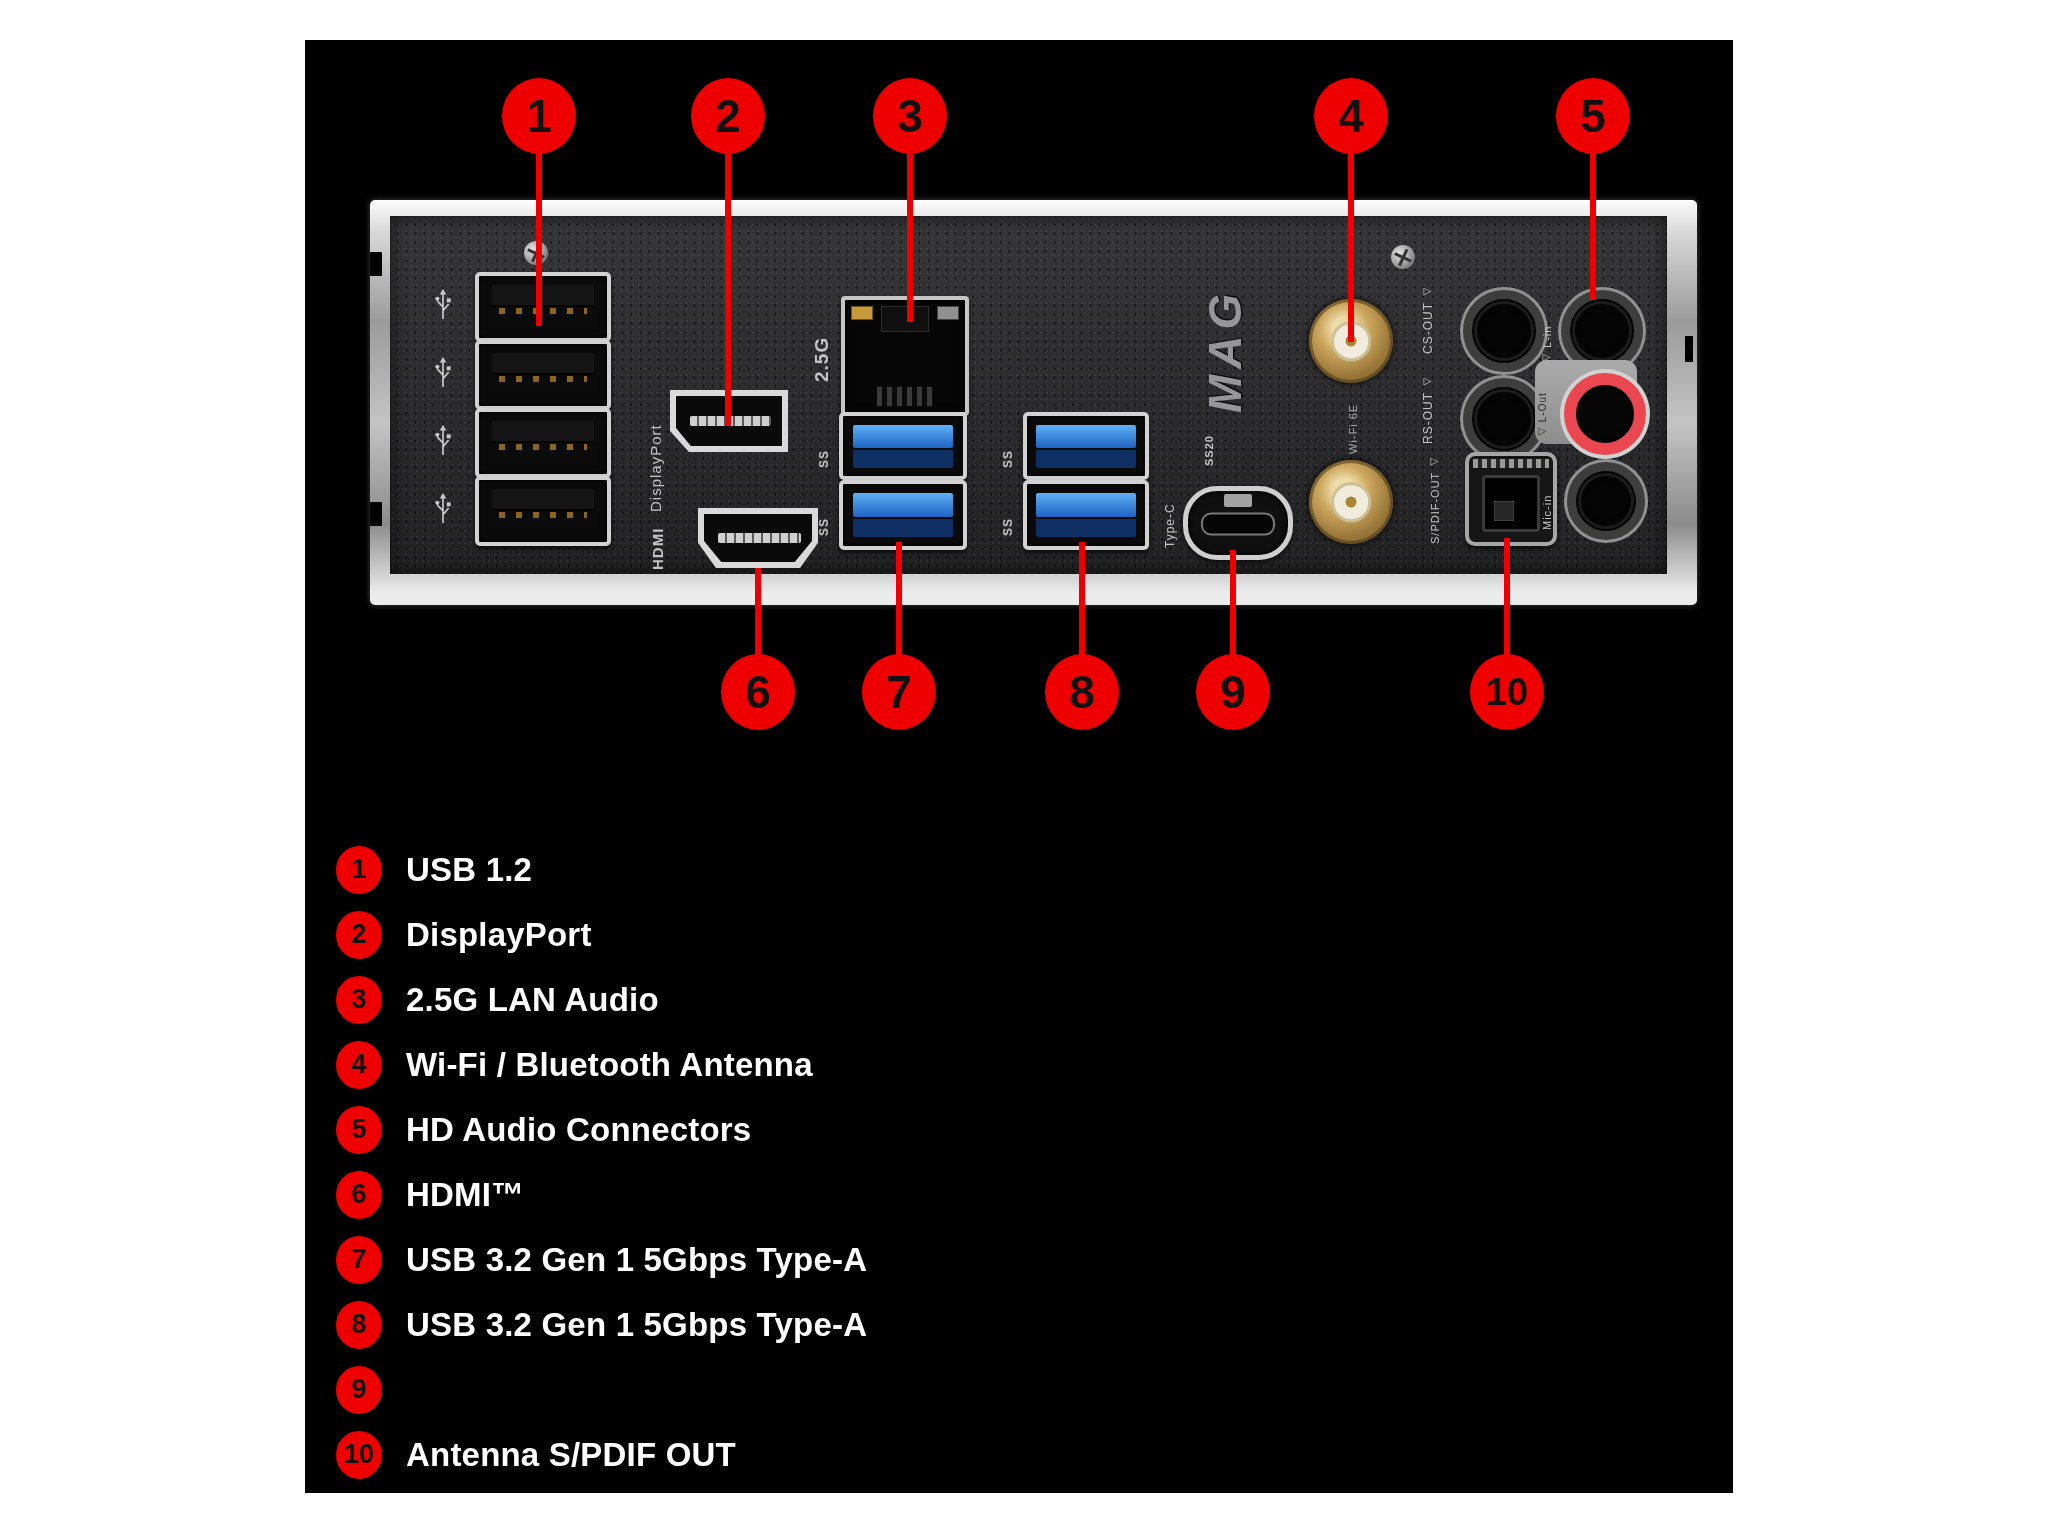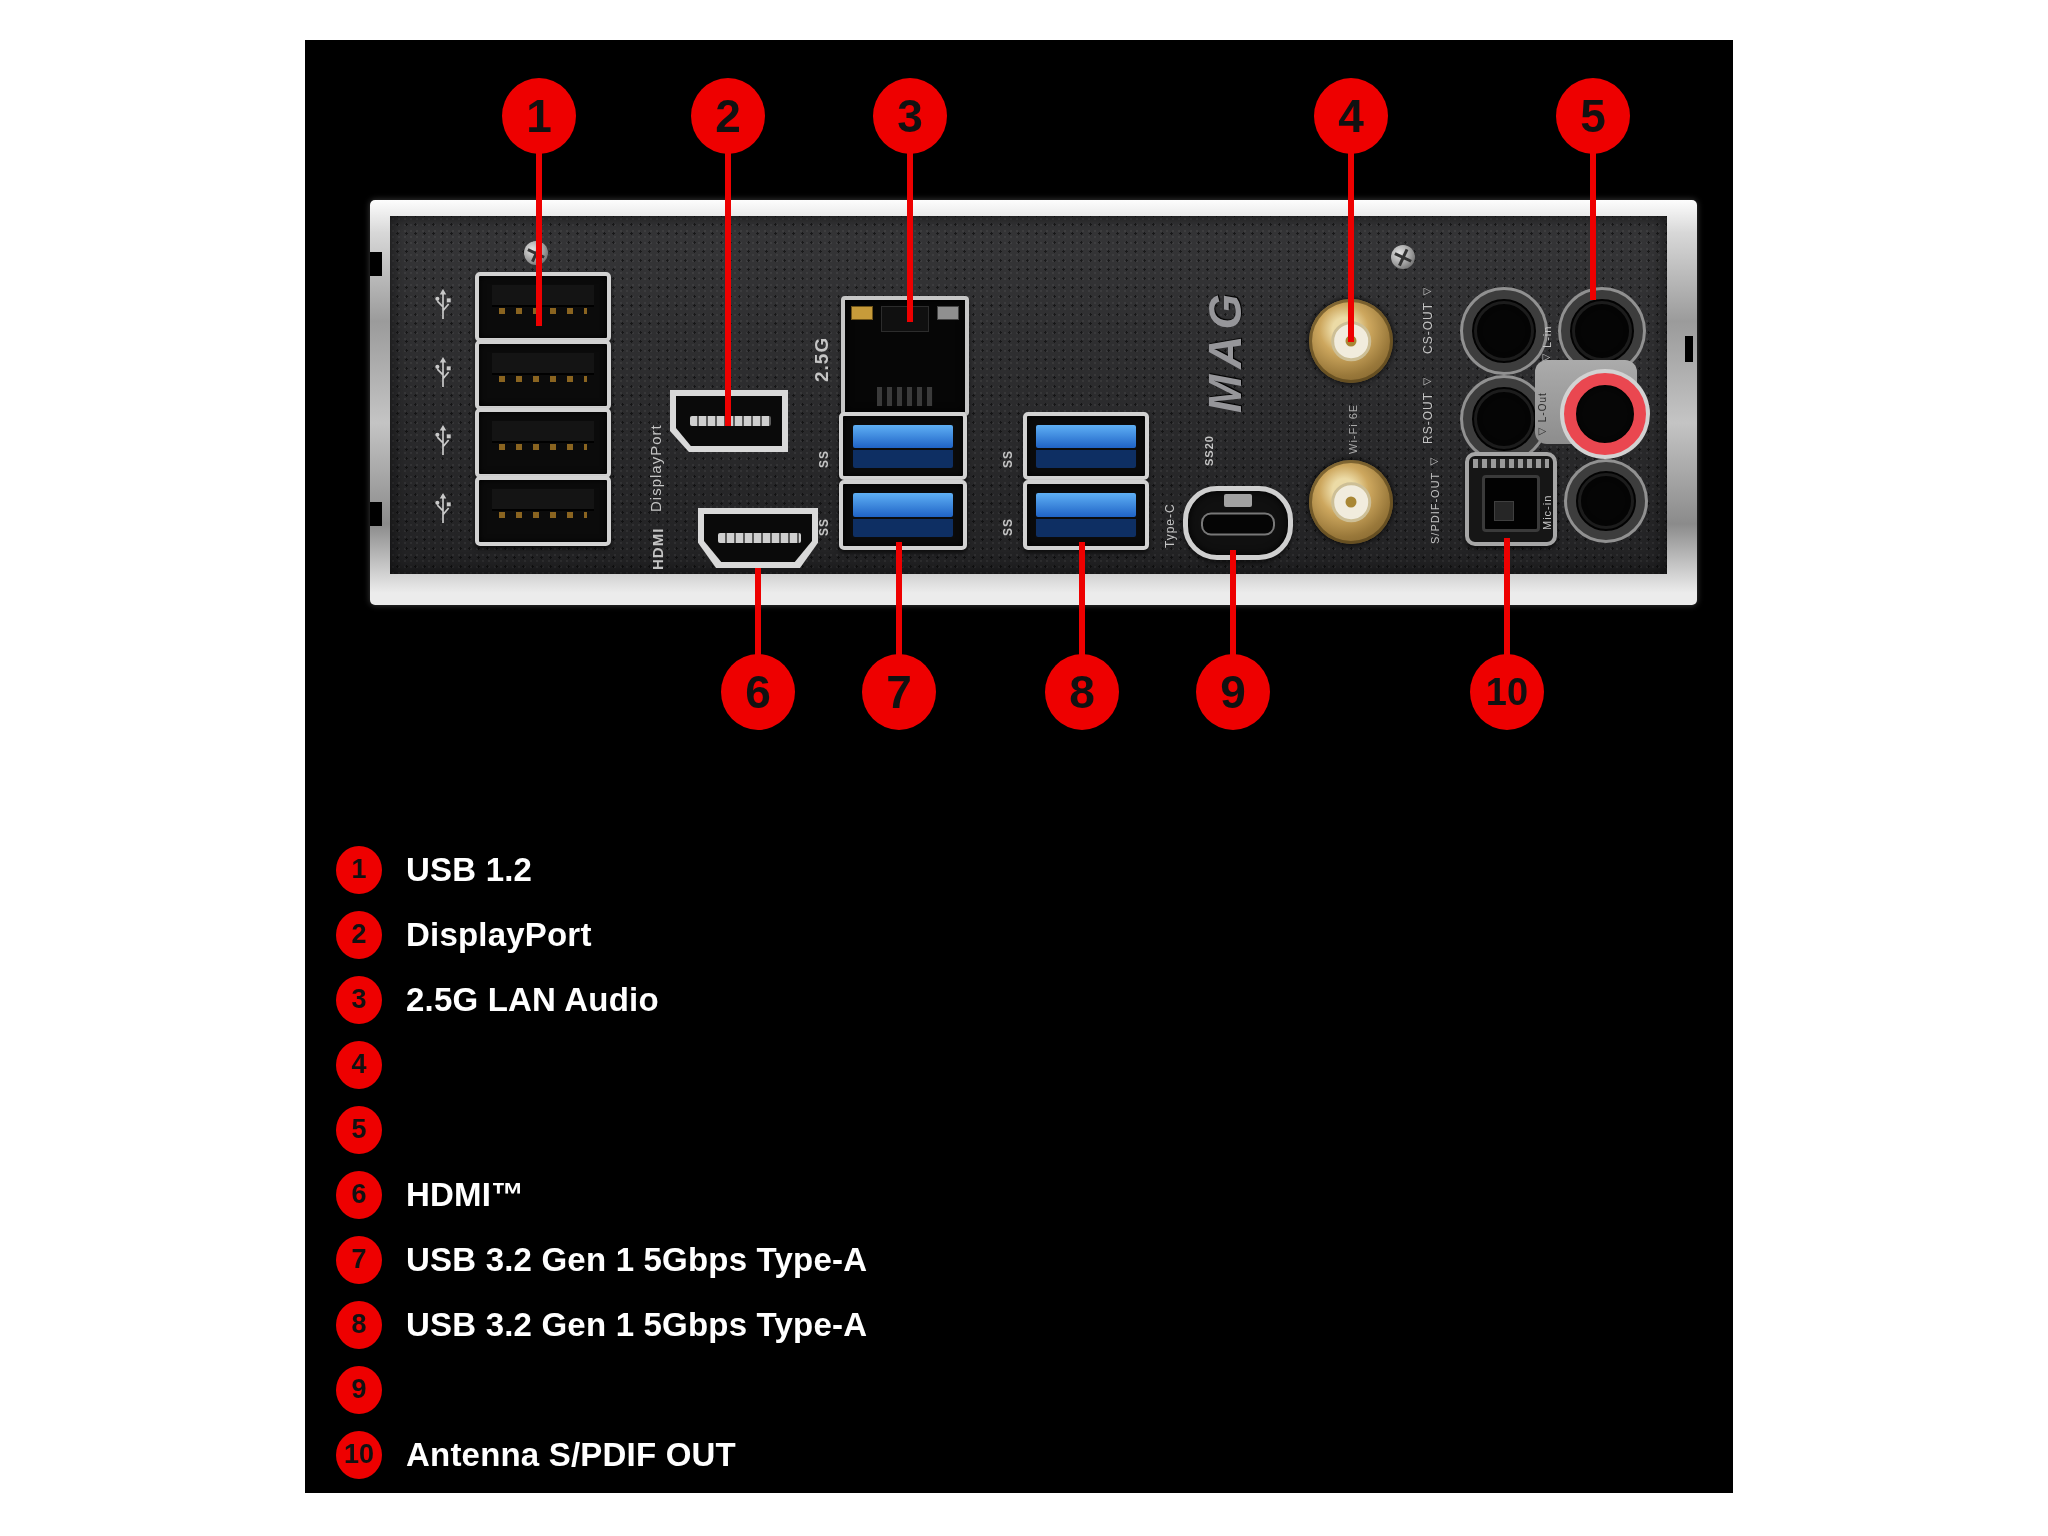--- a/index.html
+++ b/index.html
@@ -324,25 +324,27 @@
     <div class="legend-row">
       <div class="legend-badge">
           <span>3</span>
         </div>
       <div class="legend-label">2.5G LAN Audio</div>
     </div>
     <div class="legend-row">
       <div class="legend-badge">
           <span>4</span>
         </div>
+      <div class="legend-label">Wi-Fi / Bluetooth Antenna</div>
     </div>
     <div class="legend-row">
       <div class="legend-badge">
           <span>5</span>
         </div>
+      <div class="legend-label">HD Audio Connectors</div>
     </div>
     <div class="legend-row">
       <div class="legend-badge">
           <span>6</span>
         </div>
       <div class="legend-label">HDMI™</div>
     </div>
     <div class="legend-row">
       <div class="legend-badge">
           <span>7</span>

